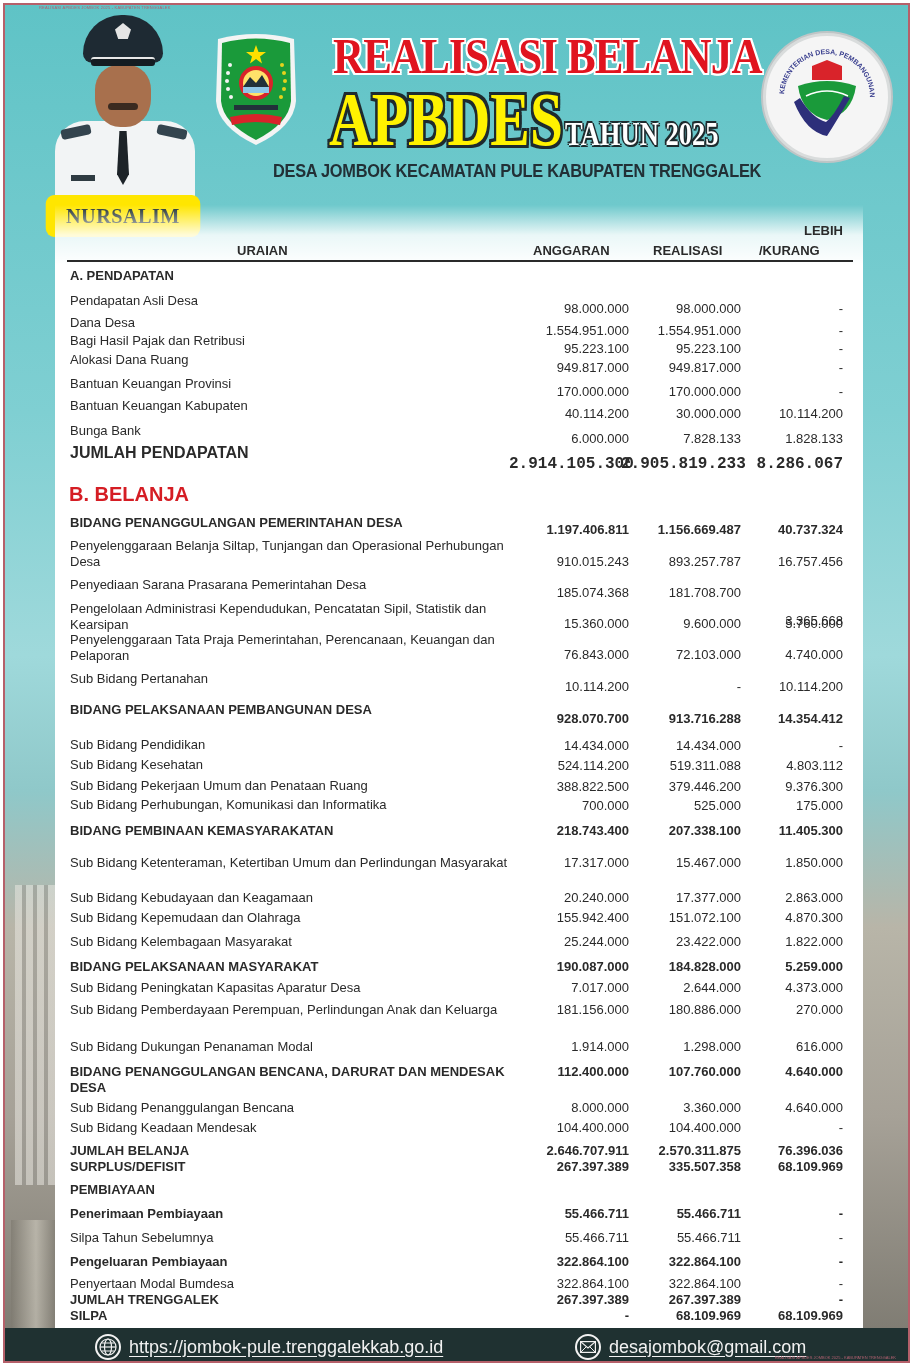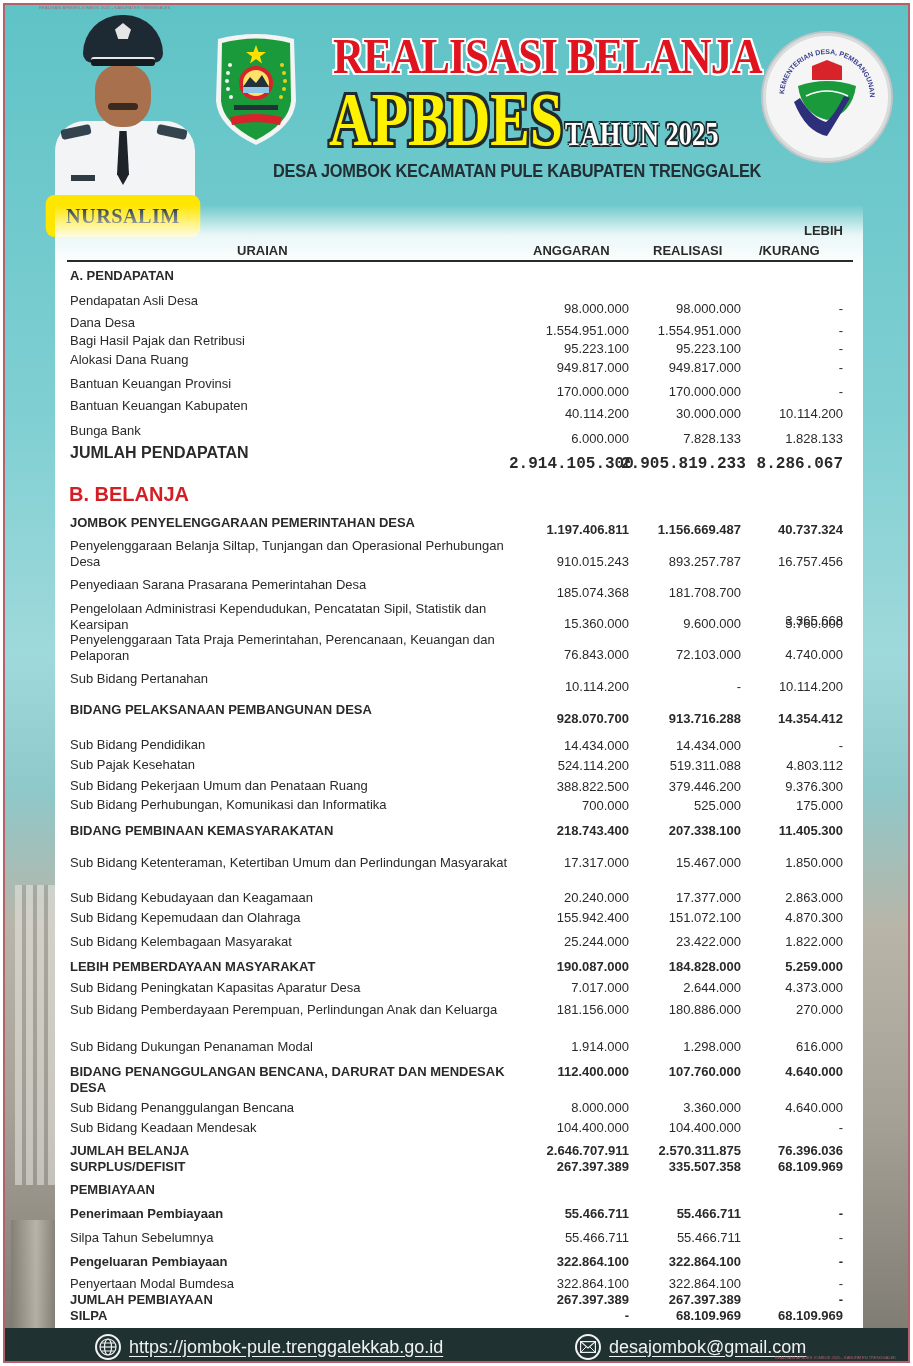--- a/index.html
+++ b/index.html
@@ -282,21 +282,21 @@
         <span class="num c2" style="top:426px">7.828.133</span>
         <span class="num c3" style="top:426px">1.828.133</span>
       </div>
       <div class="row bold big-total" style="top: 0px; left: 62px;">
         <span class="label" style="top:440px">JUMLAH PENDAPATAN</span>
         <span class="num c1" style="top:451px">2.914.105.300</span>
         <span class="num c2" style="top:451px">2.905.819.233</span>
         <span class="num c3" style="top:451px">8.286.067</span>
       </div>
       <div class="row bold" style="top: 0px; left: 62px;">
-        <span class="label" style="top:510px">JOMBOK PENYELENGGARAAN PEMERINTAHAN DESA</span>
+        <span class="label" style="top:510px">BIDANG PENANGGULANGAN PEMERINTAHAN DESA</span>
         <span class="num c1" style="top:517px">1.197.406.811</span>
         <span class="num c2" style="top:517px">1.156.669.487</span>
         <span class="num c3" style="top:517px">40.737.324</span>
       </div>
       <div class="row " style="top: 0px; left: 62px;">
         <span class="label" style="top:533px">Penyelenggaraan Belanja Siltap, Tunjangan dan Operasional Perhubungan Desa</span>
         <span class="num c1" style="top:549px">910.015.243</span>
         <span class="num c2" style="top:549px">893.257.787</span>
         <span class="num c3" style="top:549px">16.757.456</span>
       </div>
@@ -330,21 +330,21 @@
         <span class="num c2" style="top:706px">913.716.288</span>
         <span class="num c3" style="top:706px">14.354.412</span>
       </div>
       <div class="row " style="top: 0px; left: 62px;">
         <span class="label" style="top:732px">Sub Bidang Pendidikan</span>
         <span class="num c1" style="top:733px">14.434.000</span>
         <span class="num c2" style="top:733px">14.434.000</span>
         <span class="num c3" style="top:733px">-</span>
       </div>
       <div class="row " style="top: 0px; left: 62px;">
-        <span class="label" style="top:752px">Sub Pajak Kesehatan</span>
+        <span class="label" style="top:752px">Sub Bidang Kesehatan</span>
         <span class="num c1" style="top:753px">524.114.200</span>
         <span class="num c2" style="top:753px">519.311.088</span>
         <span class="num c3" style="top:753px">4.803.112</span>
       </div>
       <div class="row " style="top: 0px; left: 62px;">
         <span class="label" style="top:773px">Sub Bidang Pekerjaan Umum dan Penataan Ruang</span>
         <span class="num c1" style="top:774px">388.822.500</span>
         <span class="num c2" style="top:774px">379.446.200</span>
         <span class="num c3" style="top:774px">9.376.300</span>
       </div>
@@ -378,21 +378,21 @@
         <span class="num c2" style="top:905px">151.072.100</span>
         <span class="num c3" style="top:905px">4.870.300</span>
       </div>
       <div class="row " style="top: 0px; left: 62px;">
         <span class="label" style="top:929px">Sub Bidang Kelembagaan Masyarakat</span>
         <span class="num c1" style="top:929px">25.244.000</span>
         <span class="num c2" style="top:929px">23.422.000</span>
         <span class="num c3" style="top:929px">1.822.000</span>
       </div>
       <div class="row bold" style="top: 0px; left: 62px;">
-        <span class="label" style="top:954px">LEBIH PEMBERDAYAAN MASYARAKAT</span>
+        <span class="label" style="top:954px">BIDANG PELAKSANAAN MASYARAKAT</span>
         <span class="num c1" style="top:954px">190.087.000</span>
         <span class="num c2" style="top:954px">184.828.000</span>
         <span class="num c3" style="top:954px">5.259.000</span>
       </div>
       <div class="row " style="top: 0px; left: 62px;">
         <span class="label" style="top:975px">Sub Bidang Peningkatan Kapasitas Aparatur Desa</span>
         <span class="num c1" style="top:975px">7.017.000</span>
         <span class="num c2" style="top:975px">2.644.000</span>
         <span class="num c3" style="top:975px">4.373.000</span>
       </div>
@@ -456,21 +456,21 @@
         <span class="num c2" style="top:1249px">322.864.100</span>
         <span class="num c3" style="top:1249px">-</span>
       </div>
       <div class="row " style="top: 0px; left: 62px;">
         <span class="label" style="top:1271px">Penyertaan Modal Bumdesa</span>
         <span class="num c1" style="top:1271px">322.864.100</span>
         <span class="num c2" style="top:1271px">322.864.100</span>
         <span class="num c3" style="top:1271px">-</span>
       </div>
       <div class="row bold" style="top: 0px; left: 62px;">
-        <span class="label" style="top:1287px">JUMLAH PEMBIAYAAN</span>
+        <span class="label" style="top:1287px">JUMLAH TRENGGALEK</span>
         <span class="num c1" style="top:1287px">267.397.389</span>
         <span class="num c2" style="top:1287px">267.397.389</span>
         <span class="num c3" style="top:1287px">-</span>
       </div>
       <div class="row bold" style="top: 0px; left: 62px;">
         <span class="label" style="top:1303px">SILPA</span>
         <span class="num c1" style="top:1303px">-</span>
         <span class="num c2" style="top:1303px">68.109.969</span>
         <span class="num c3" style="top:1303px">68.109.969</span>
       </div>

